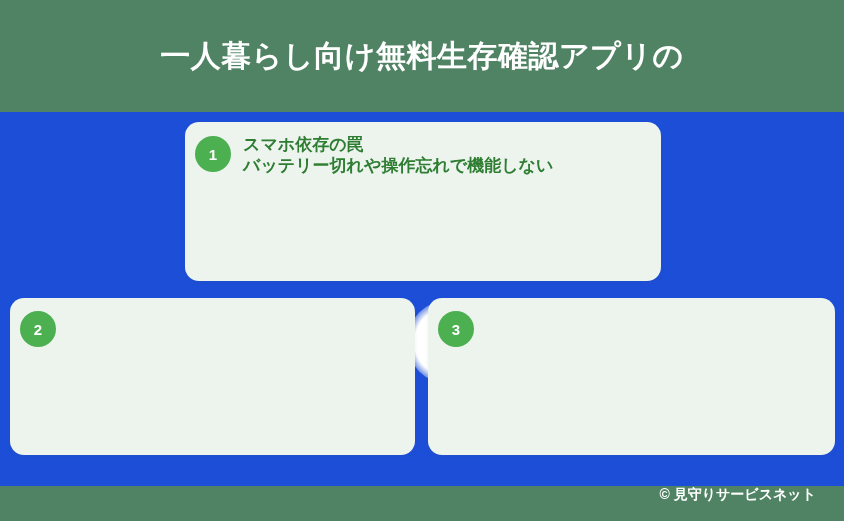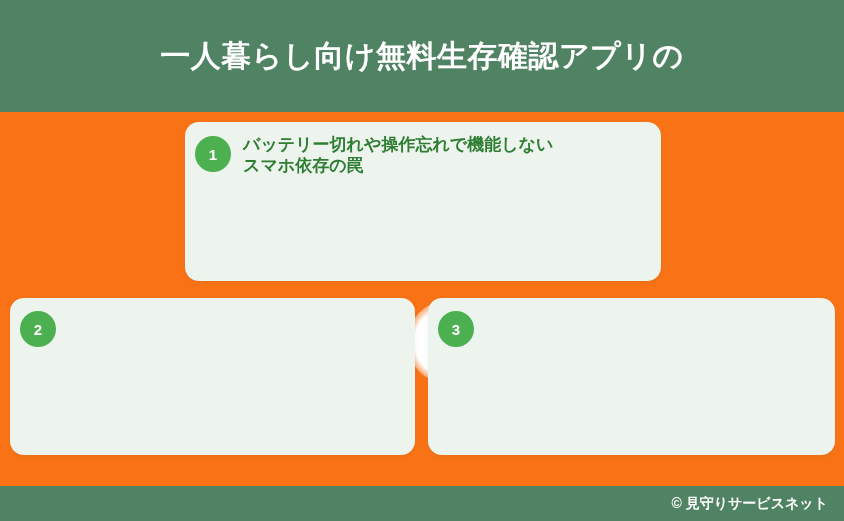--- a/index.html
+++ b/index.html
@@ -11,21 +11,21 @@
     height: 521px;
     overflow: hidden;
     background: #ffffff;
     font-family: "Liberation Sans", "DejaVu Sans", sans-serif;
     -webkit-font-smoothing: antialiased;
   }
   .poster {
     position: relative;
     width: 844px;
     height: 521px;
-    background: #f97316;
+    background: #1d4ed8;
   }
 
   
   .header-band {
     position: absolute;
     left: 0;
     top: 0;
     width: 844px;
     height: 112px;
     background: #4f8363;
@@ -128,23 +128,23 @@
 
   
   .footer-band {
     position: absolute;
     left: 0;
     top: 486px;
     width: 844px;
     height: 35px;
     background: #4f8363;
     display: flex;
-    align-items: center;
+    align-items: flex-start;
     justify-content: flex-end;
-    padding-right: 16px;
+    padding-right: 28px;
     box-sizing: border-box;
   }
   .footer-text {
     color: #ffffff;
     font-size: 14px;
     font-weight: bold;
     white-space: nowrap;
   }
 </style>
 </head>
@@ -153,22 +153,22 @@
 <div class="poster">
 
   <div class="header-band">
     <div class="header-line">一人暮らし向け無料生存確認アプリの</div>
   </div>
 
   <div class="card card-1">
     <div class="card-head">
       <div class="badge">1</div>
       <div class="card-titles">
+        <div class="title-line">スマホ依存の罠</div>
         <div class="title-line sub">バッテリー切れや操作忘れで機能しない</div>
-        <div class="title-line">スマホ依存の罠</div>
       </div>
     </div>
     <div class="icon-bubble">
       <svg class="emoji-svg" viewBox="0 0 64 64" aria-hidden="true">
         <rect x="26" y="7" width="12" height="6" rx="2" fill="#9e9e9e"></rect>
         <rect x="18" y="12" width="28" height="46" rx="6" fill="#b0b0b8"></rect>
         <rect x="20" y="14" width="24" height="42" rx="5" fill="#8cd64a"></rect>
         <rect x="20" y="14" width="12" height="42" rx="5" fill="#7bc943"></rect>
         <rect x="33" y="14" width="11" height="42" rx="5" fill="#c5e86c"></rect>
         <path d="M33 22 l-5 8 h4 l-1 7 l6 -9 h-4 z" fill="#f2f8df"></path>

